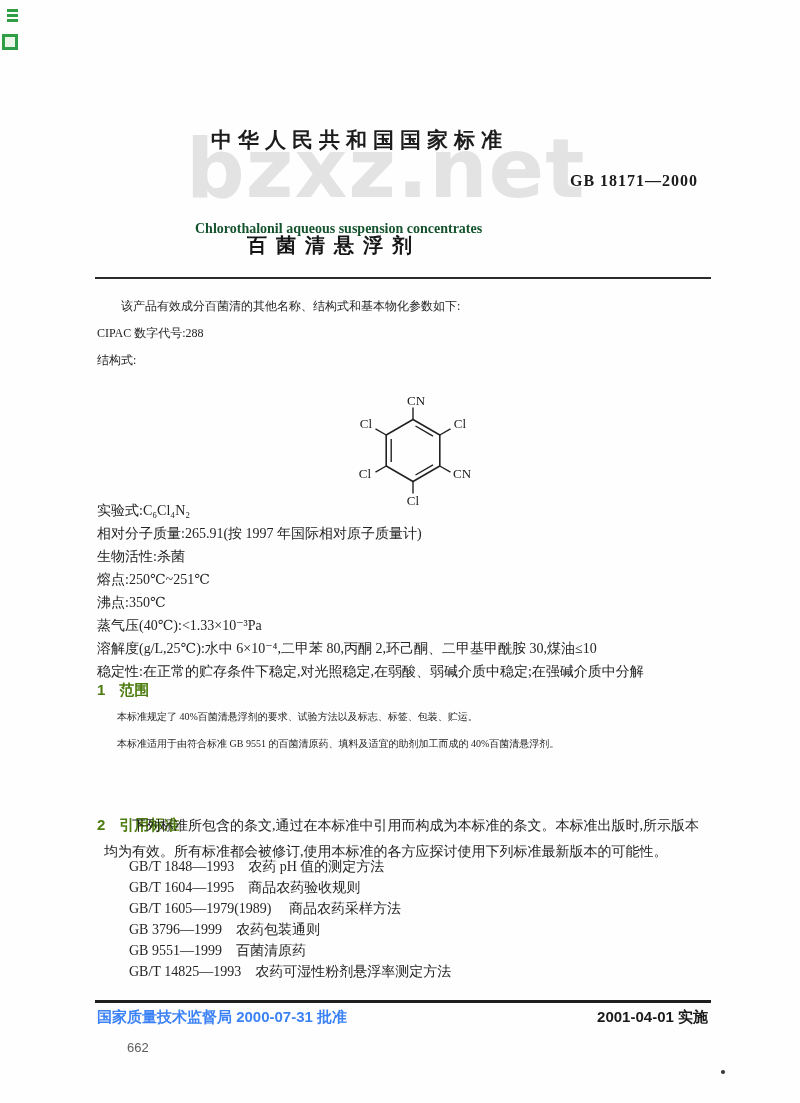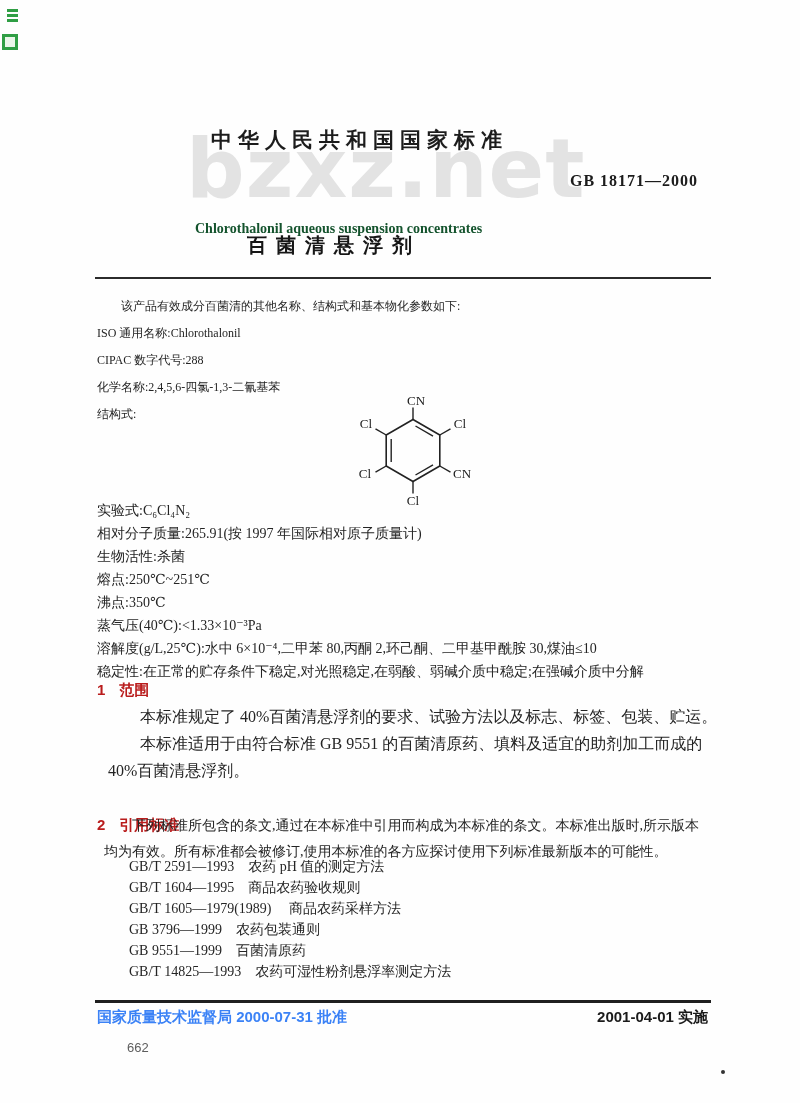--- a/index.html
+++ b/index.html
@@ -41,25 +41,25 @@
   
   .intro{position:absolute;left:97px;top:293px;width:618px;
     font-size:12px;line-height:27px;white-space:nowrap;}
   .intro .lead{text-indent:2em;}
   .structure{position:absolute;left:328px;top:394px;width:170px;height:114px;}
   .structure text{font-family:"Liberation Serif",serif;font-size:13px;fill:#1a1a1a;}
   .props{position:absolute;left:97px;top:499px;width:618px;
     font-size:14px;line-height:23px;white-space:nowrap;}
   .sec-head{position:absolute;left:97px;
     font-family:"Liberation Sans","DejaVu Sans",sans-serif;
-    font-weight:bold;font-size:15px;color:#b91c1c;}
+    font-weight:bold;font-size:15px;color:#4d7c0f;}
   .sec-head .sec-num{margin-right:14px;}
   .sec1-head{top:681px;}
-  .sec1-body{position:absolute;left:108px;top:703px;width:614px;
-    font-size:16px;line-height:27px;}
+  .sec1-body{position:absolute;left:97px;top:703px;width:614px;
+    font-size:10px;line-height:27px;}
   .sec1-body p{margin:0;text-indent:2em;}
   .sec2-head{top:816px;}
   .sec2-body{position:absolute;left:97px;top:806px;width:614px;
     font-size:14px;line-height:26px;}
   .sec2-body p{margin:7px;text-indent:2em;}
   .refs{position:absolute;left:129px;top:856px;width:590px;
     font-size:14px;line-height:21px;white-space:nowrap;}
   
   .footer-line{position:absolute;left:95px;top:1000px;width:616px;height:3px;background:#1f1f1f;}
   .footer-approval{position:absolute;left:97px;top:1008px;
@@ -86,23 +86,21 @@
   <div class="content">
 
     <div class="std-label">中华人民共和国国家标准</div>
     <div class="std-code">GB 18171—2000</div>
     <div class="title-cn">百菌清悬浮剂</div>
     <div class="title-en">Chlorothalonil aqueous suspension concentrates</div>
     <div class="divider"></div>
 
     <div class="intro">
       <div class="lead">该产品有效成分百菌清的其他名称、结构式和基本物化参数如下:</div>
-      <div>ISO 通用名称:Chlorothalonil</div>
       <div>CIPAC 数字代号:288</div>
-      <div>化学名称:2,4,5,6-四氯-1,3-二氰基苯</div>
       <div>结构式:</div>
     </div>
 
     <svg class="structure" viewBox="0 0 170 114" width="170" height="114">
 
       <polygon points="85,25.5 111.8,41 111.8,72 85,87.5 58.2,72 58.2,41" fill="none" stroke="#222" stroke-width="1.6"></polygon>
 
       <line x1="87.5" y1="32" x2="105" y2="42.2" stroke="#222" stroke-width="1.4"></line>
       <line x1="105" y1="70.8" x2="87.5" y2="81" stroke="#222" stroke-width="1.4"></line>
       <line x1="63.2" y1="44.9" x2="63.2" y2="68.1" stroke="#222" stroke-width="1.4"></line>
@@ -142,21 +140,21 @@
     </div>
 
     <div class="sec-head sec2-head">
       <span class="sec-num">2</span><span>引用标准</span>
     </div>
     <div class="sec2-body">
       <p>下列标准所包含的条文,通过在本标准中引用而构成为本标准的条文。本标准出版时,所示版本均为有效。所有标准都会被修订,使用本标准的各方应探讨使用下列标准最新版本的可能性。</p>
     </div>
 
     <div class="refs">
-      <div>GB/T 2591—1993　农药 pH 值的测定方法</div>
+      <div>GB/T 1848—1993　农药 pH 值的测定方法</div>
       <div>GB/T 1604—1995　商品农药验收规则</div>
       <div>GB/T 1605—1979(1989)　 商品农药采样方法</div>
       <div>GB 3796—1999　农药包装通则</div>
       <div>GB 9551—1999　百菌清原药</div>
       <div>GB/T 14825—1993　农药可湿性粉剂悬浮率测定方法</div>
     </div>
 
     <div class="footer-line"></div>
     <div class="footer-approval">国家质量技术监督局 2000-07-31 批准</div>
     <div class="footer-impl">2001-04-01 实施</div>

